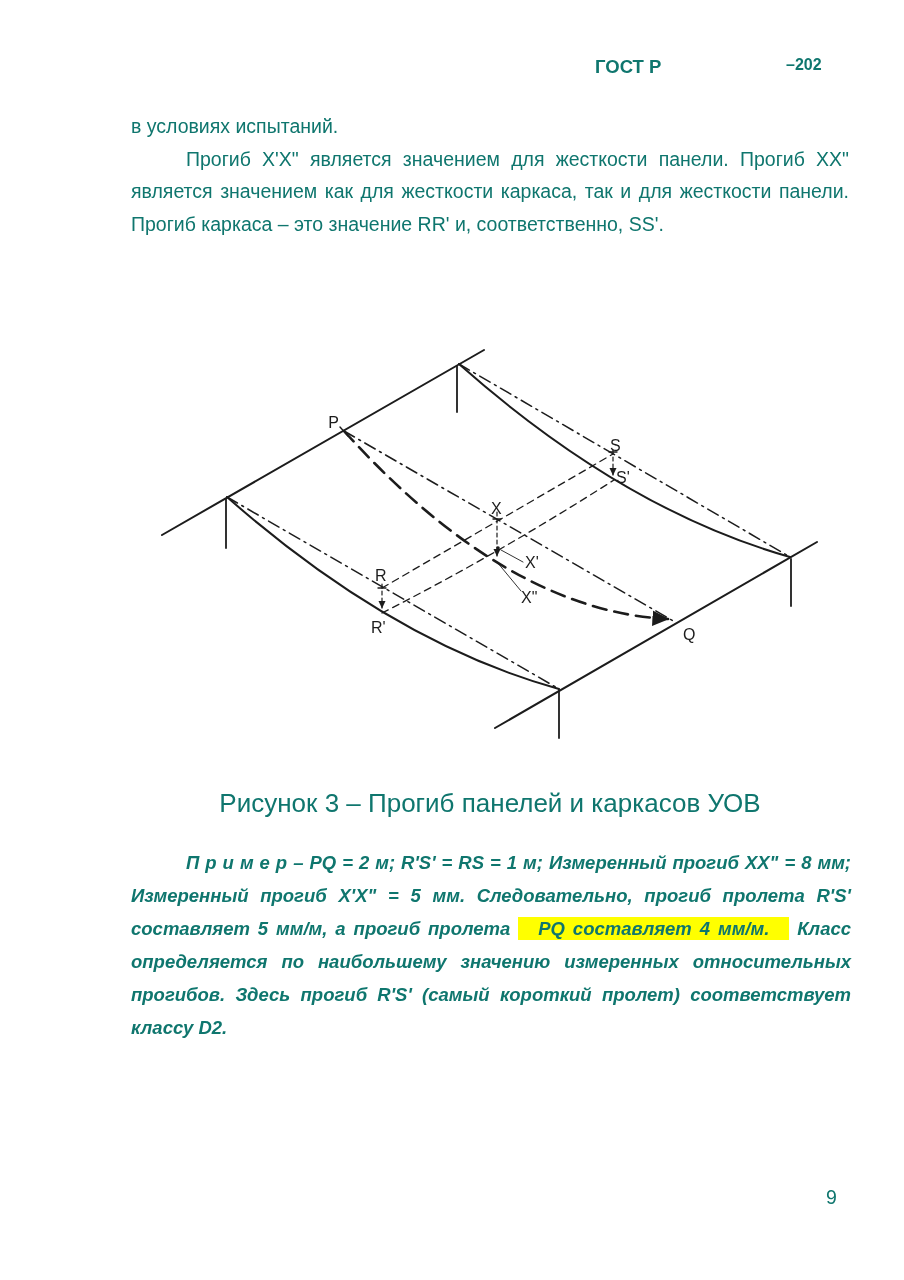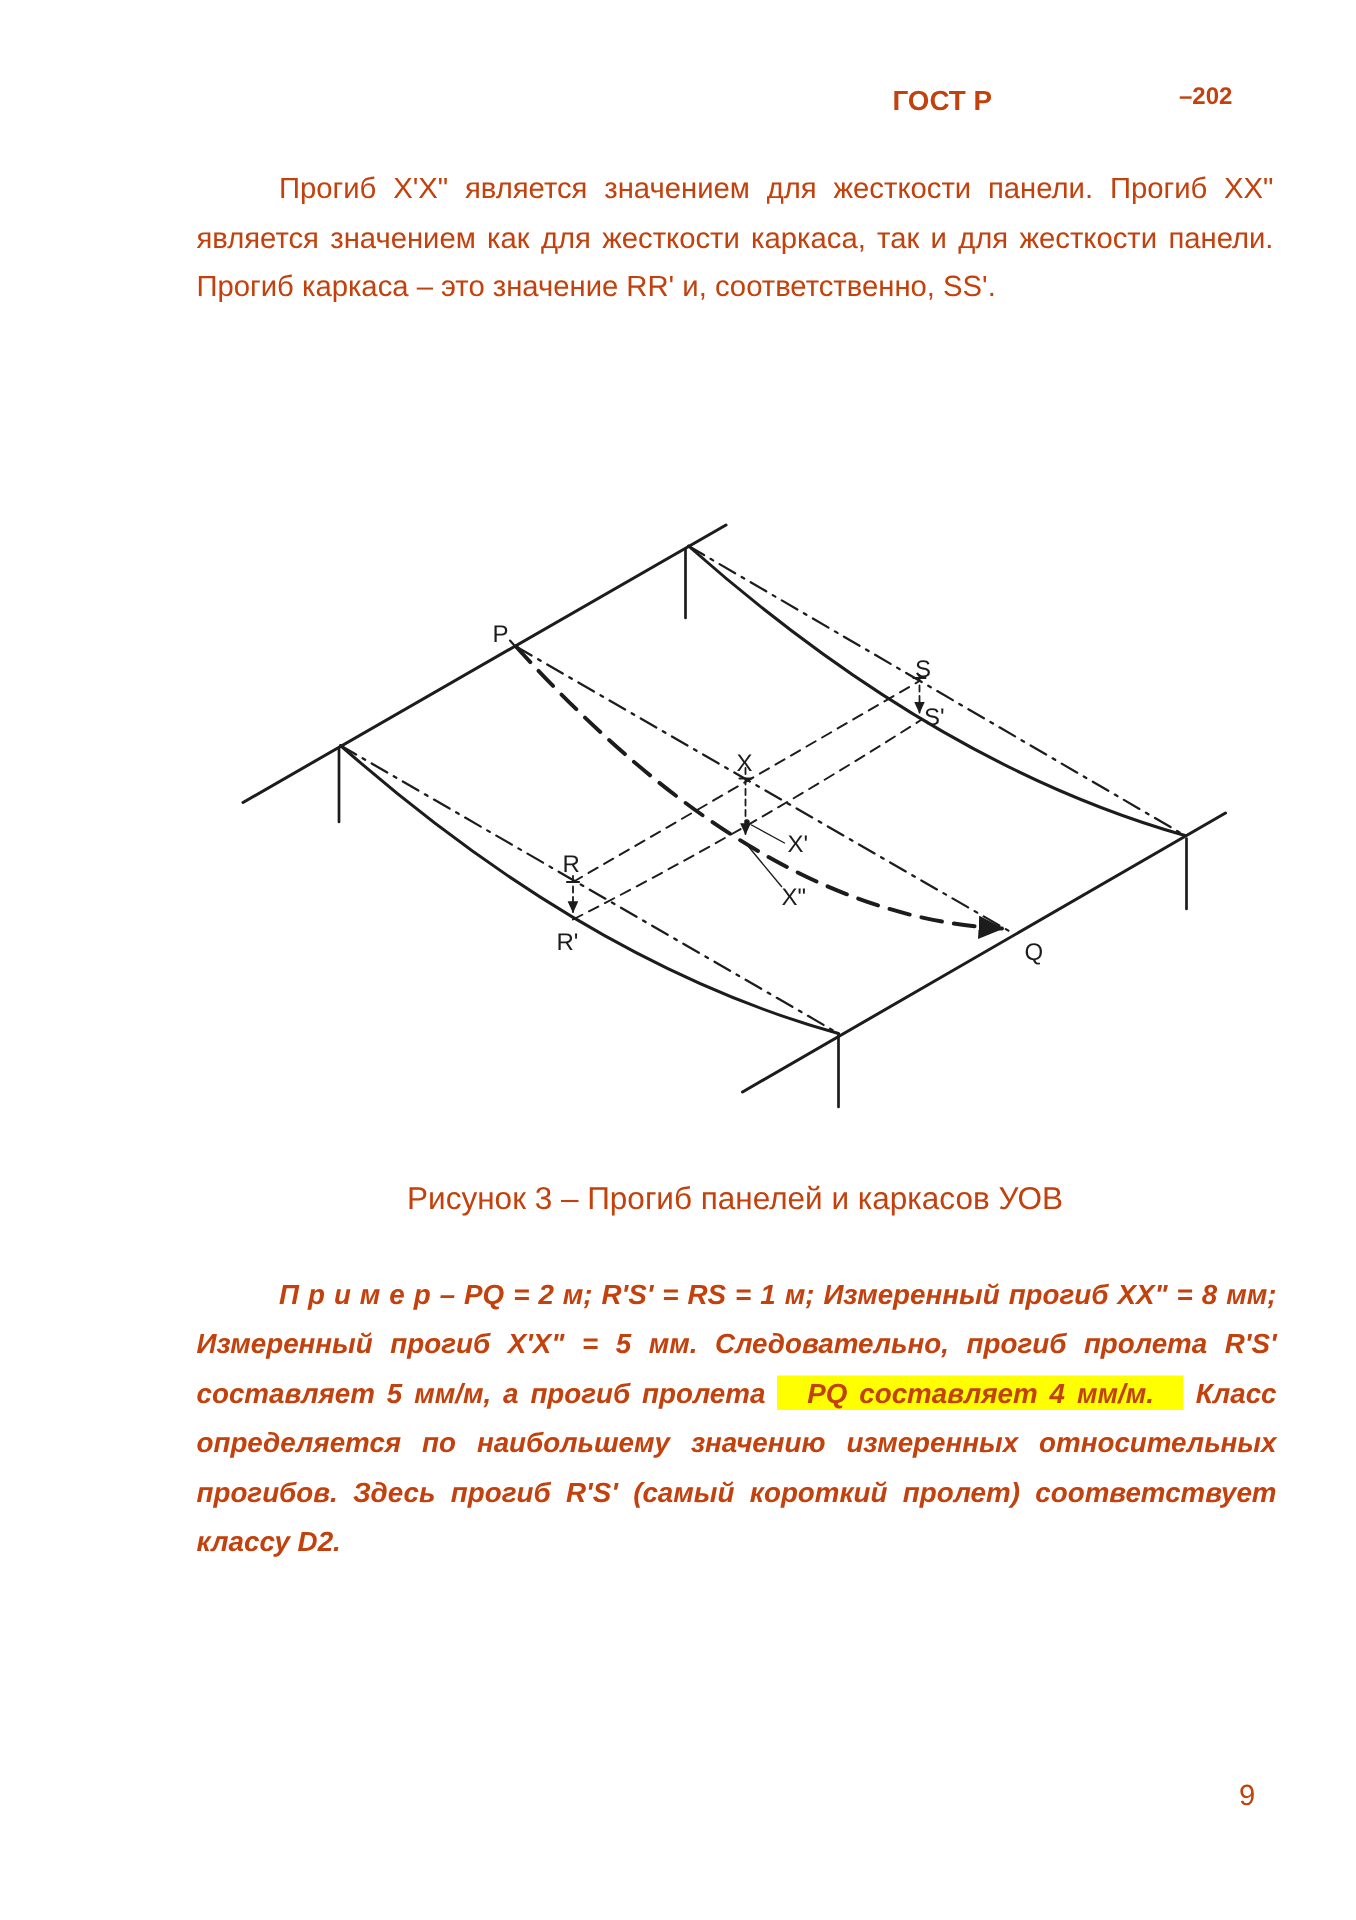--- a/index.html
+++ b/index.html
@@ -2,36 +2,36 @@
 <html><head>
 <meta charset="utf-8">
 <style>
   html,body{margin:0;padding:0;background:#888;}
   .page{
     position:relative;
     width:904px;height:1280px;
     background:#ffffff;
     overflow:hidden;
     font-family:"Liberation Sans", sans-serif;
-    color:#c2410c;
+    color:#0f766e;
   }
   .header{position:absolute;top:56px;left:0;width:904px;height:24px;}
   .header .code{position:absolute;left:595px;top:0;font-size:18.5px;font-weight:bold;}
   .header .num{position:absolute;left:786px;top:0;font-size:16px;font-weight:bold;}
   .bodytext{
     position:absolute;left:131px;top:110px;width:718px;
     font-size:19.5px;line-height:32.5px;
     text-align:justify;
   }
   .bodytext p{margin:0;}
   .bodytext p.indent{text-indent:55px;}
   .figure-svg{position:absolute;left:0;top:340px;width:904px;height:410px;}
   .caption{
     position:absolute;left:131px;top:788px;width:718px;
-    font-size:21px;text-align:center;
+    font-size:26px;text-align:center;
   }
   .example{
     position:absolute;left:131px;top:846px;width:720px;
     font-size:18.5px;line-height:33px;
     font-weight:bold;font-style:italic;
     text-align:justify;text-indent:55px;
   }
   .example .hl{padding:1px 20px;}
   .pagenum{position:absolute;left:826px;top:1186px;font-size:19.5px;}
   svg text{font-family:"Liberation Sans", sans-serif;font-size:16px;fill:#1c1c1c;}
@@ -40,20 +40,21 @@
 <body>
 
 <div class="page">
 
   <div class="header">
     <span class="code">ГОСТ Р</span>
     <span class="num">–202</span>
   </div>
 
   <div class="bodytext">
+    <p>в условиях испытаний.</p>
     <p class="indent">Прогиб X'X" является значением для жесткости панели. Прогиб XX" является значением как для жесткости каркаса, так и для жесткости панели. Прогиб каркаса – это значение RR' и, соответственно, SS'.</p>
   </div>
 
   <svg class="figure-svg" viewBox="0 340 904 410" xmlns="http://www.w3.org/2000/svg">
     <defs>
       <marker id="arr" markerWidth="9" markerHeight="8" refX="6" refY="3" orient="auto">
         <path d="M0,0 L6.5,3 L0,6 z" fill="#1c1c1c"></path>
       </marker>
     </defs>
 

